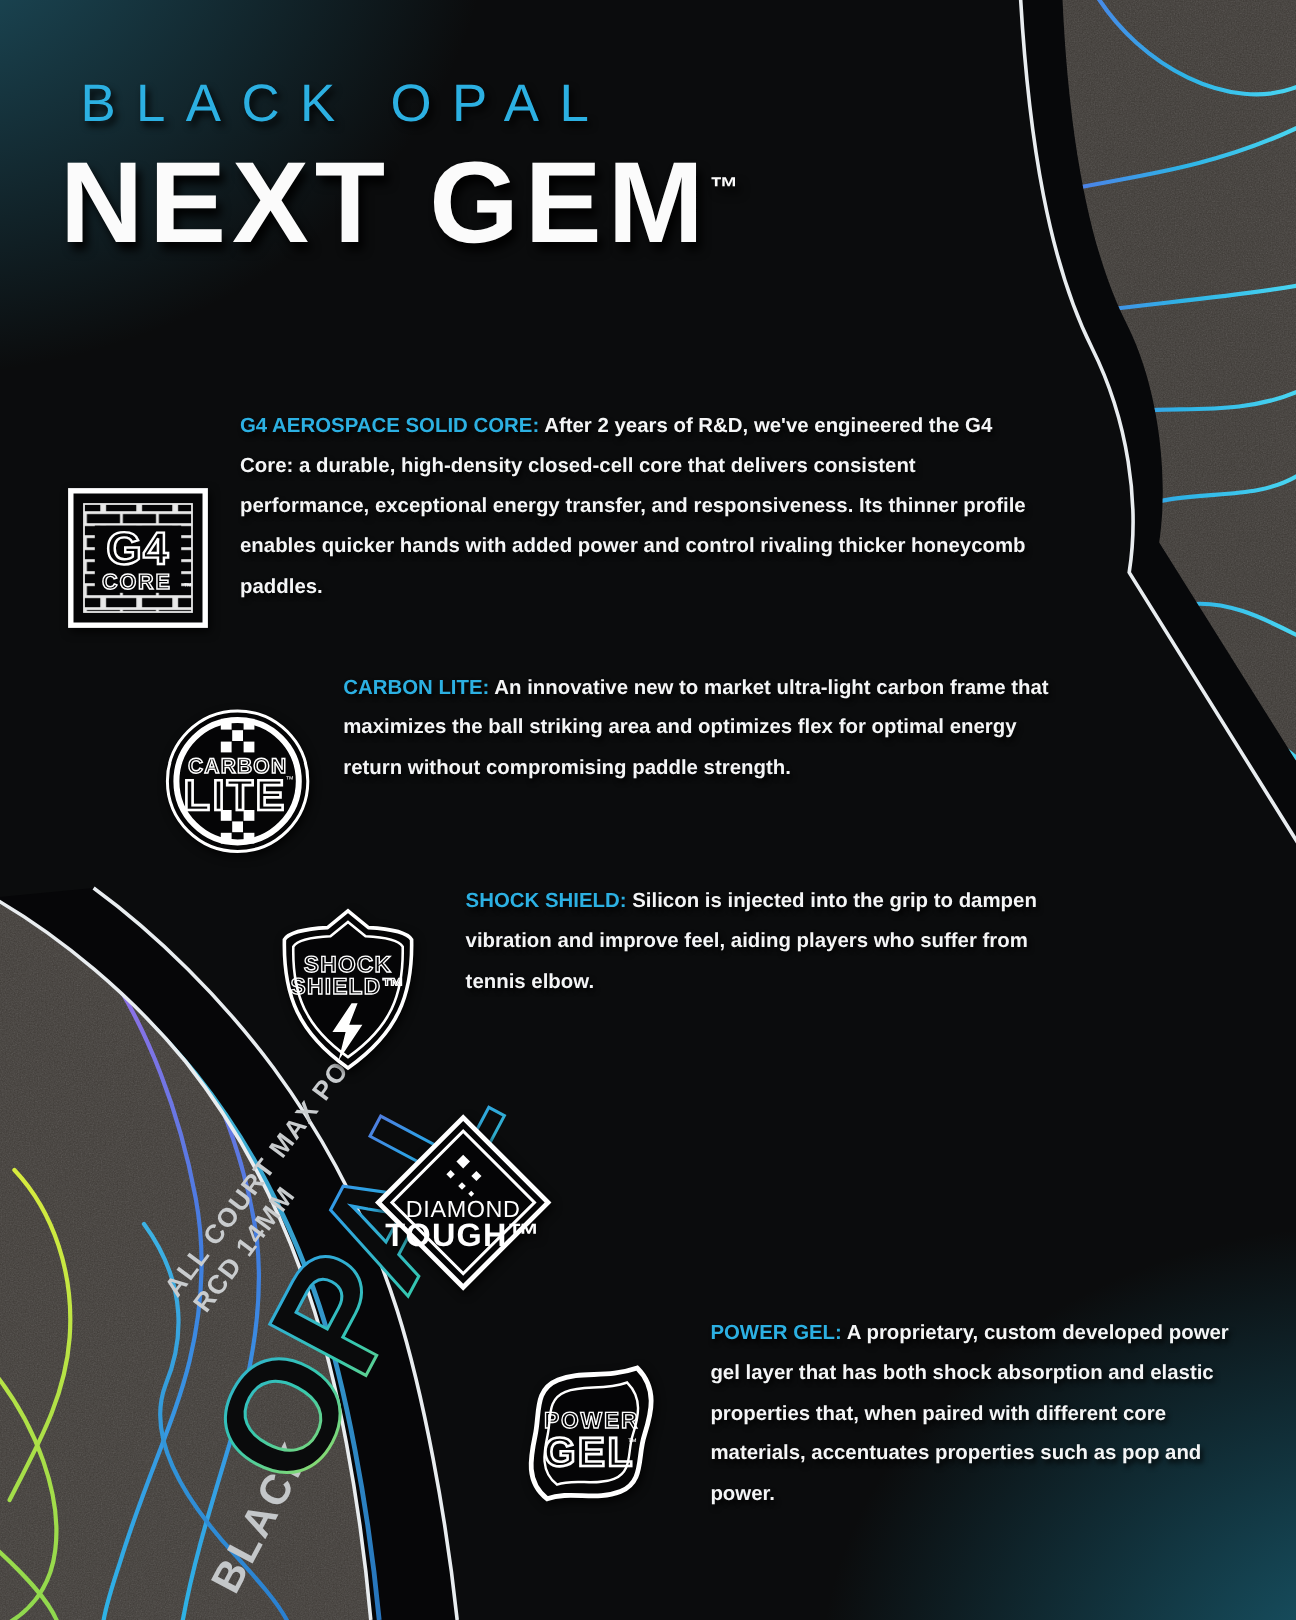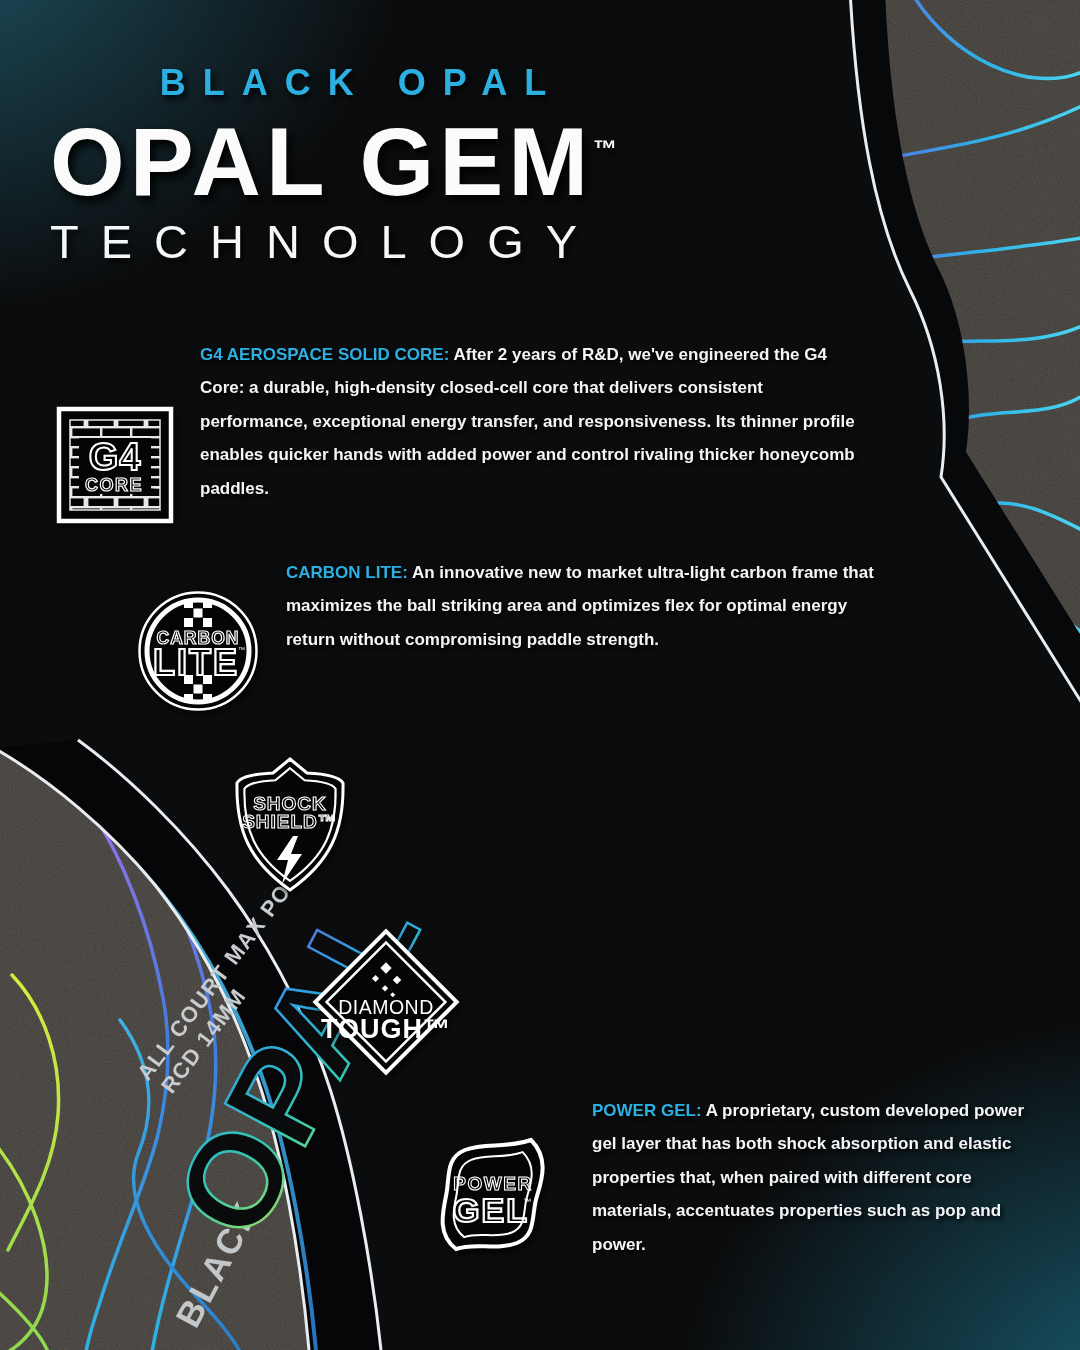--- a/index.html
+++ b/index.html
@@ -8,21 +8,21 @@
     font-family:"Liberation Sans",sans-serif;
     background:
       radial-gradient(900px 720px at -8% -6%, rgba(34,98,118,.85), rgba(0,0,0,0) 55%),
       radial-gradient(860px 700px at 107% 104%, rgba(26,100,122,.9), rgba(0,0,0,0) 55%),
       #0b0c0d;
   }
   .abs{position:absolute;}
   
   .header{left:50px;top:62px;width:606px;z-index:5;}
   .brand{
-    text-align:center;color:#2cb0e2;font-weight:700;font-size:36px;
+    color:#2cb0e2;font-weight:400;font-size:44px;
     letter-spacing:17px;text-indent:17px;
     text-shadow:3px 4px 6px rgba(0,0,0,.9);
   }
   .title{
     margin-top:10px;color:#fbfbfb;font-weight:700;font-size:96px;
     letter-spacing:5px;line-height:1;white-space:nowrap;
     text-shadow:4px 6px 8px rgba(0,0,0,.95);
   }
   .title .tm{font-size:24px;vertical-align:38px;letter-spacing:0;font-weight:700;}
   .subtitle{
@@ -140,22 +140,21 @@
       <text x="4" y="27">RCD 14MM</text>
     </g>
     <g transform="translate(196,640) rotate(-62)">
       <text x="0" y="0" font-size="35" font-weight="700" letter-spacing="3" fill="#c4c7c9">BLACK</text>
       <text x="100" y="10" font-size="132" font-weight="700" letter-spacing="2" fill="#0a0b0c" stroke="url(#opalGrad)" stroke-width="2.5">OPAL</text>
     </g>
   </svg>
 
   <header class="abs header">
     <div class="brand">BLACK OPAL</div>
-    <div class="title"><span>OPAL GEM</span><span class="tm">™</span></div>
-    <div class="subtitle">TECHNOLOGY</div>
+    <div class="title"><span>NEXT GEM</span><span class="tm">™</span></div>
   </header>
 
   <div class="abs icon r1i">
     <svg width="118" height="118" viewBox="0 0 118 118">
       <defs>
         <pattern id="brick" width="30" height="20" patternUnits="userSpaceOnUse">
           <rect width="30" height="20" fill="#050506"></rect>
           <rect x="0" y="0" width="30" height="2.4" fill="#e8e8e8"></rect>
           <rect x="0" y="10" width="30" height="2.4" fill="#e8e8e8"></rect>
           <rect x="14" y="0" width="2.4" height="10" fill="#e8e8e8"></rect>
@@ -204,20 +203,24 @@
 
   <div class="abs icon r3i">
     <svg width="126" height="142" viewBox="0 0 126 142">
       <path d="M63,5 L80,19 C101,20 113,24 116,29 C117,76 104,107 63,136 C22,107 9,76 10,29 C13,24 25,20 46,19 Z" fill="#050506" stroke="#ffffff" stroke-width="3"></path>
       <path d="M63,5 L80,19 C101,20 113,24 116,29 C117,76 104,107 63,136 C22,107 9,76 10,29 C13,24 25,20 46,19 Z" fill="none" stroke="#ffffff" stroke-width="2.5" transform="translate(63,71) scale(0.86) translate(-63,-71)"></path>
       <text x="63" y="56" text-anchor="middle" font-size="19" font-weight="700" letter-spacing="1" fill="none" stroke="#ffffff" stroke-width="1.1">SHOCK</text>
       <text x="63" y="74" text-anchor="middle" font-size="19" font-weight="700" letter-spacing="1" fill="none" stroke="#ffffff" stroke-width="1.1">SHIELD™</text>
       <polygon points="66,82 50,106 61,106 55,130 75,100 64,100 71,82" fill="#ffffff"></polygon>
     </svg>
   </div>
+  <p class="abs copy r3t">
+    <span class="h">SHOCK SHIELD:</span>
+    <span>Silicon is injected into the grip to dampen vibration and improve feel, aiding players who suffer from tennis elbow.</span>
+  </p>
 
   <div class="abs icon r4i">
     <svg width="148" height="148" viewBox="0 0 148 148">
       <g transform="translate(74,74) rotate(45)">
         <rect x="-50" y="-50" width="100" height="100" fill="#050506" stroke="#ffffff" stroke-width="4"></rect>
         <rect x="-42" y="-42" width="84" height="84" fill="none" stroke="#ffffff" stroke-width="2.5"></rect>
       </g>
       <g fill="#ffffff">
         <rect x="70" y="36" width="8" height="8" transform="rotate(45 74 40)"></rect>
         <rect x="61" y="48" width="5" height="5" transform="rotate(45 63.5 50.5)"></rect>

